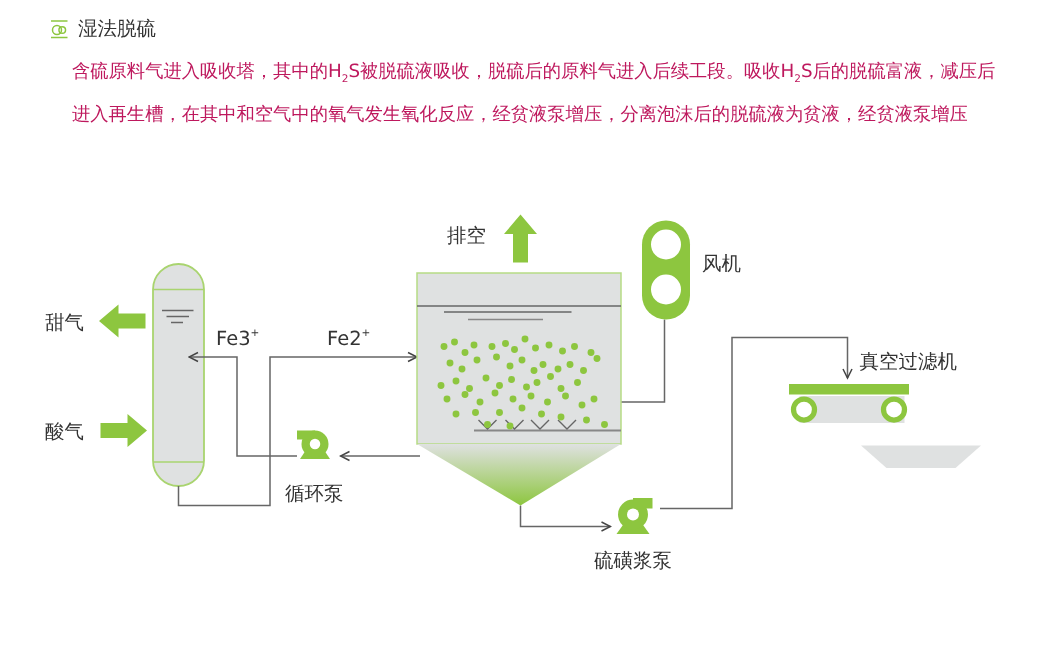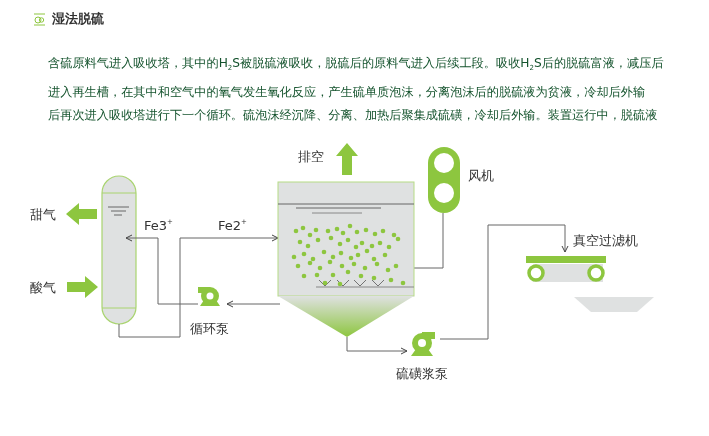--- a/index.html
+++ b/index.html
@@ -1,42 +1,41 @@
 <!DOCTYPE html>
 <html><head>
 <meta charset="utf-8">
 <style>
   html, body { margin:0; padding:0; background:#ffffff; }
   body { width:709px; height:436px; position:relative; overflow:hidden;
          font-family:"DejaVu Sans","Liberation Sans",sans-serif; color:#333; }
   .header { position:absolute; left:33px; top:10px; display:flex; align-items:center; }
   .header-icon { width:13px; height:13px; margin-right:6px; }
-  .title { font-size:13px; font-weight:bold; color:#333; }
-  .desc { position:absolute; left:48px; top:52px; width:640px; font-size:12.2px; line-height:23.5px; color:#14532d; }
+  .title { font-size:13px; font-weight:normal; color:#333; }
+  .desc { position:absolute; left:48px; top:36px; width:640px; font-size:12.2px; line-height:23.5px; color:#be185d; }
   .desc sub { font-size:7px; }
   svg.diagram { position:absolute; left:0; top:0; }
   .lbl { font-family:"DejaVu Sans","Liberation Sans",sans-serif; font-size:13px; fill:#333; }
 </style>
 </head>
 <body>
 
 <div class="header">
   <svg class="header-icon" viewBox="0 0 13 13">
     <line x1="1" y1="1" x2="12" y2="1" stroke="#8dc63f" stroke-width="1"></line>
     <line x1="1" y1="12" x2="12" y2="12" stroke="#8dc63f" stroke-width="1"></line>
     <circle cx="5" cy="7" r="3" fill="none" stroke="#8dc63f" stroke-width="1"></circle>
     <circle cx="8.5" cy="7" r="2.2" fill="none" stroke="#8dc63f" stroke-width="1"></circle>
   </svg>
   <span class="title">湿法脱硫</span>
 </div>
 
 <div class="desc">
   <div><span>含硫原料气进入吸收塔，其中的H</span><sub>2</sub><span>S被脱硫液吸收，脱硫后的原料气进入后续工段。吸收H</span><sub>2</sub><span>S后的脱硫富液，减压后</span></div>
-  <div>进入再生槽，在其中和空气中的氧气发生氧化反应，产生硫单质泡沫，分离泡沫后的脱硫液为贫液，冷却后外输</div>
-  <div>后再次进入吸收塔进行下一个循环。硫泡沫经沉降、分离、加热后聚集成硫磺，冷却后外输。装置运行中，脱硫液</div>
+  <div>进入再生槽，在其中和空气中的氧气发生氧化反应，经贫液泵增压，分离泡沫后的脱硫液为贫液，经贫液泵增压</div>
 </div>
 
 <svg class="diagram" width="709" height="436" viewBox="0 0 709 436">
   <defs>
     <linearGradient id="coneGrad" x1="0" y1="0" x2="0" y2="1">
       <stop offset="0" stop-color="#dfe1e1"></stop>
       <stop offset="1" stop-color="#8dc63f"></stop>
     </linearGradient>
     <marker id="arr" markerWidth="8" markerHeight="8" refX="7" refY="4" orient="auto" markerUnits="userSpaceOnUse">
       <path d="M1,1 L7,4 L1,7" fill="none" stroke="#444" stroke-width="1"></path>

